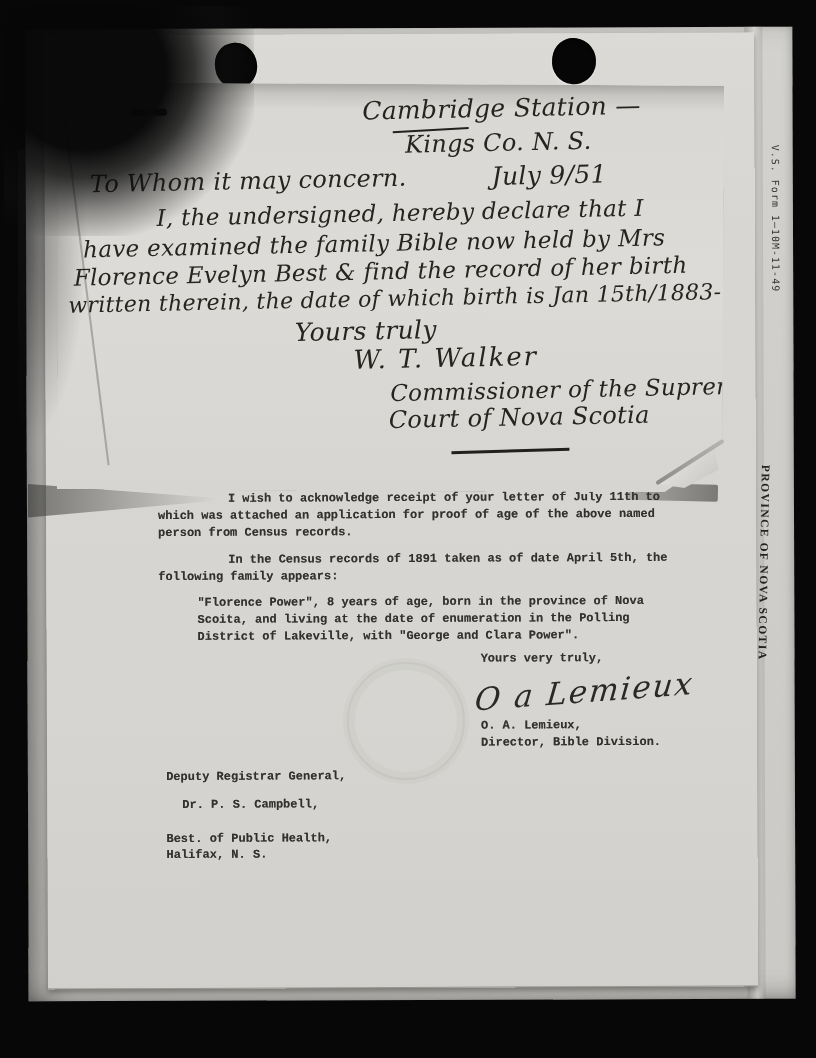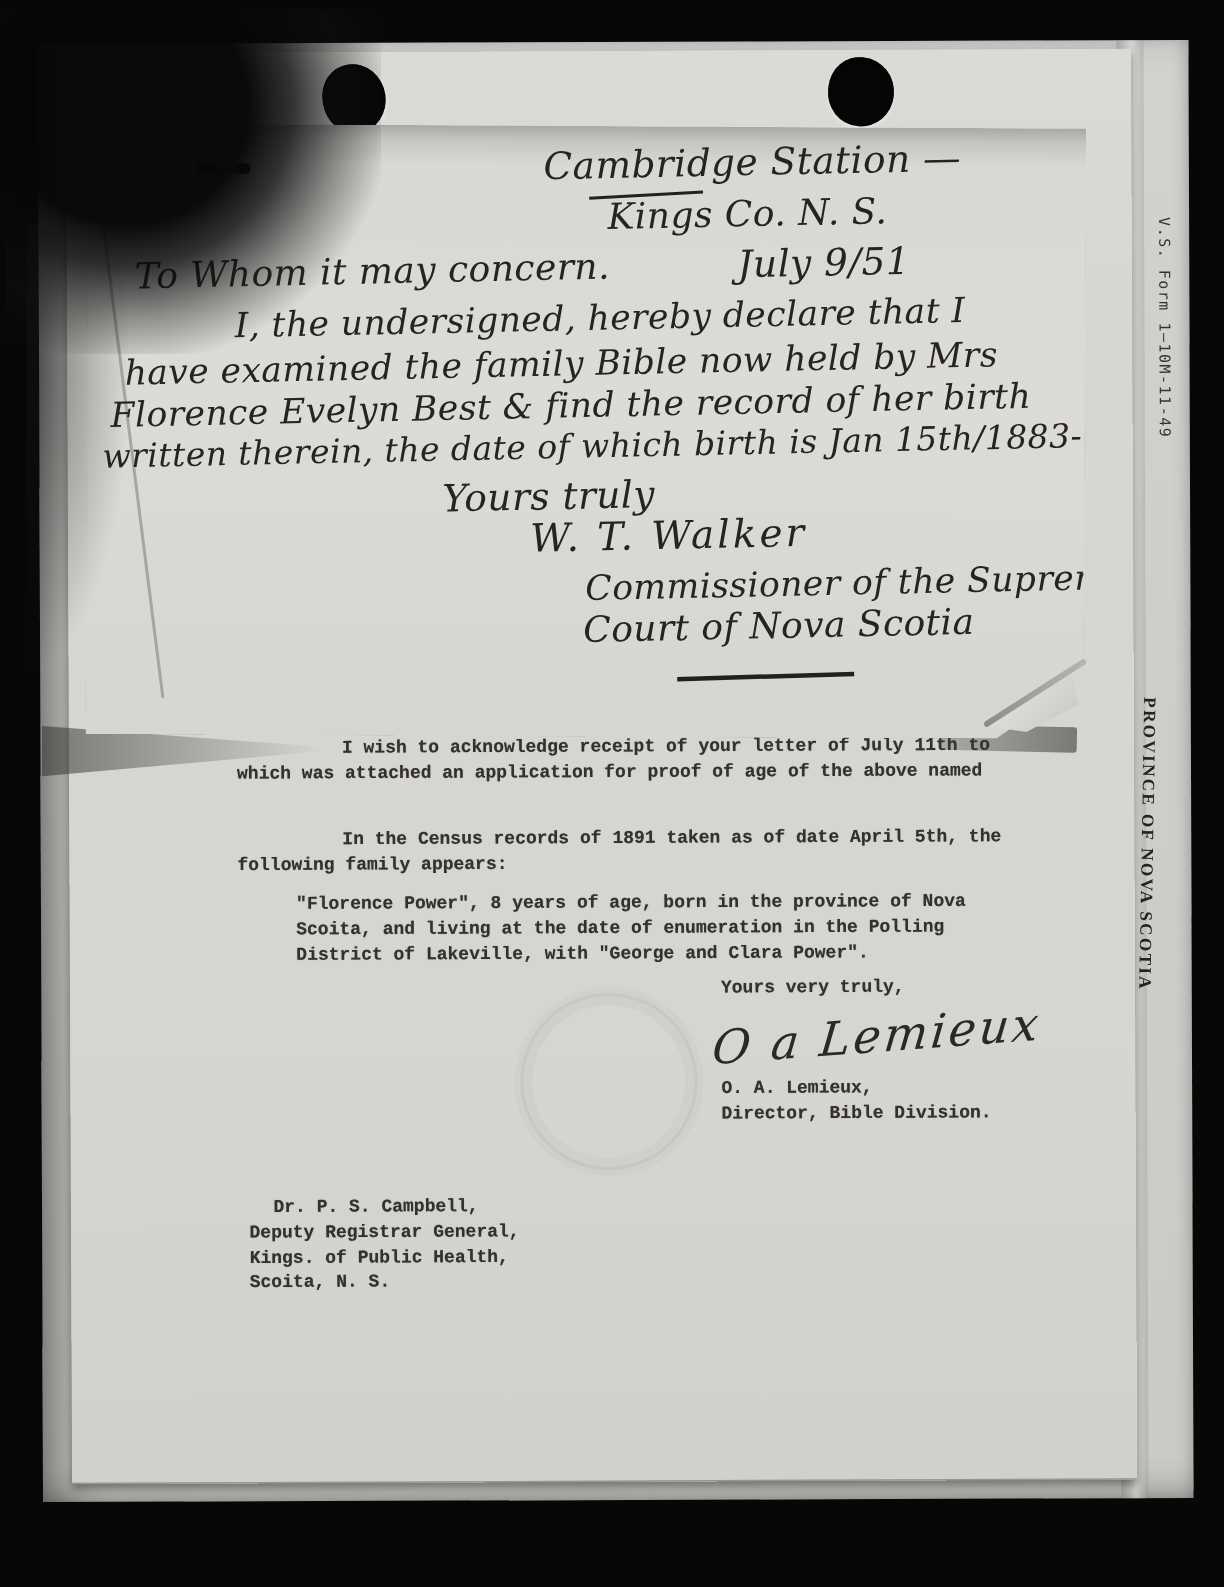--- a/index.html
+++ b/index.html
@@ -107,40 +107,41 @@
     <div class="vtext form-number">V.S. Form 1—10M-11-49</div>
     <div class="vtext province">PROVINCE OF NOVA SCOTIA</div>
   </div>
 
   <div class="typed-page">
     <div class="hole hole-left"></div>
     <div class="hole hole-right"></div>
 
     <div class="t" style="left:182px; top:456px;">I wish to acknowledge receipt of your letter of July 11th to</div>
     <div class="t" style="left:112px; top:473px;">which was attached an application for proof of age of the above named</div>
+    <div class="t" style="left:112px; top:490px;">person from Census records.</div>
 
     <div class="t" style="left:182px; top:517px;">In the Census records of 1891 taken as of date April 5th, the</div>
     <div class="t" style="left:112px; top:534px;">following family appears:</div>
 
     <div class="t" style="left:151px; top:560px;">"Florence Power", 8 years of age, born in the province of Nova</div>
     <div class="t" style="left:151px; top:577px;">Scoita, and living at the date of enumeration in the Polling</div>
     <div class="t" style="left:151px; top:594px;">District of Lakeville, with "George and Clara Power".</div>
 
     <div class="t" style="left:434px; top:617px;text-align:center;">Yours very truly,</div>
 
     <div class="seal"></div>
     <div class="typed-sig">O a Lemieux</div>
 
     <div class="t" style="left:434px; top:684px;">O. A. Lemieux,</div>
     <div class="t" style="left:434px; top:701px;">Director, Bible Division.</div>
 
     <div class="t" style="left:119px; top:762px;margin-left:16px;">Dr. P. S. Campbell,</div>
-    <div class="t" style="left:119px; top:779px;">Deputy Registrar General,</div>
-    <div class="t" style="left:119px; top:796px;">Kings. of Public Health,</div>
-    <div class="t" style="left:119px; top:812px;">Scoita, N. S.</div>
+    <div class="t" style="left:119px; top:734px;">Deputy Registrar General,</div>
+    <div class="t" style="left:119px; top:796px;">Best. of Public Health,</div>
+    <div class="t" style="left:119px; top:812px;">Halifax, N. S.</div>
 
     <div class="tail-shadow"></div>
   </div>
 
   <div class="wedge"></div>
 
   <div class="hand-page">
     <div class="hand-crease"></div>
     <div class="staple"></div>
 

